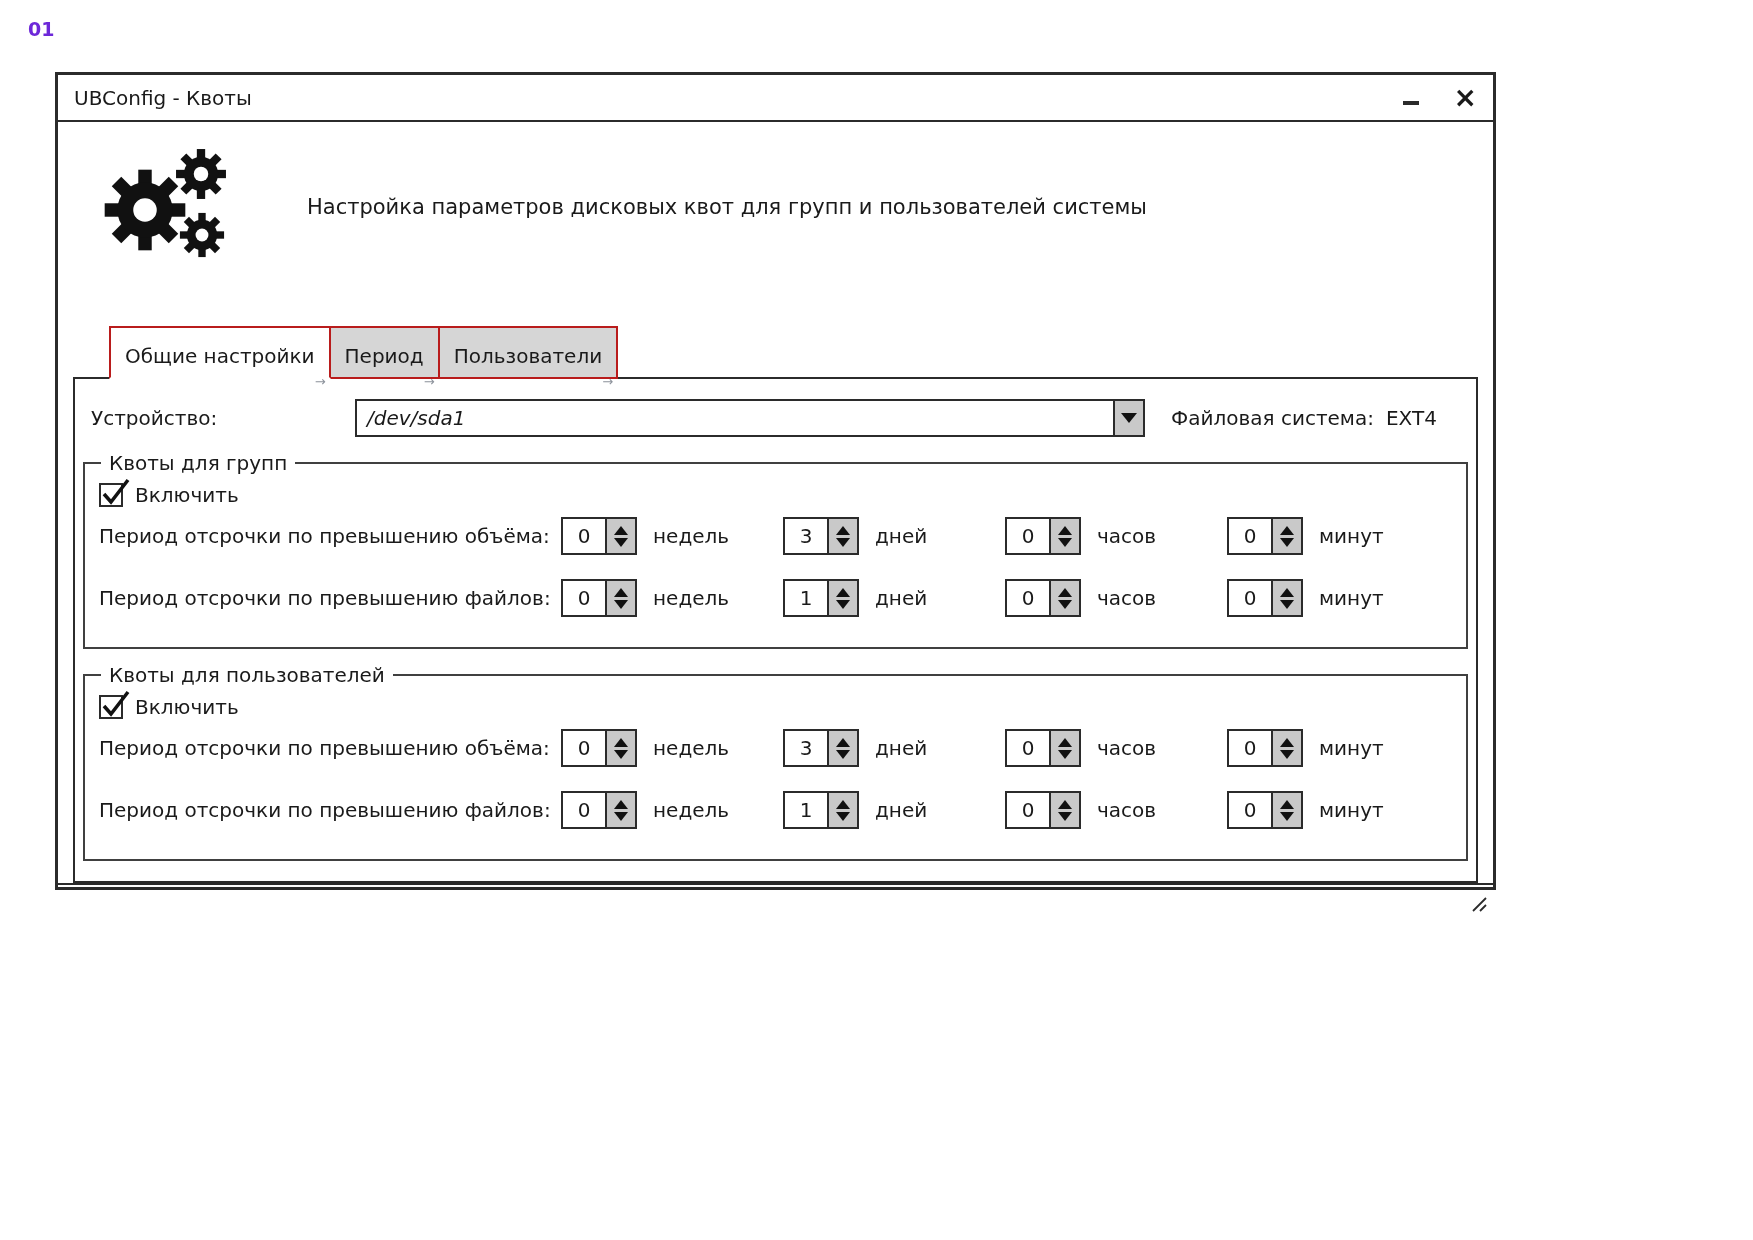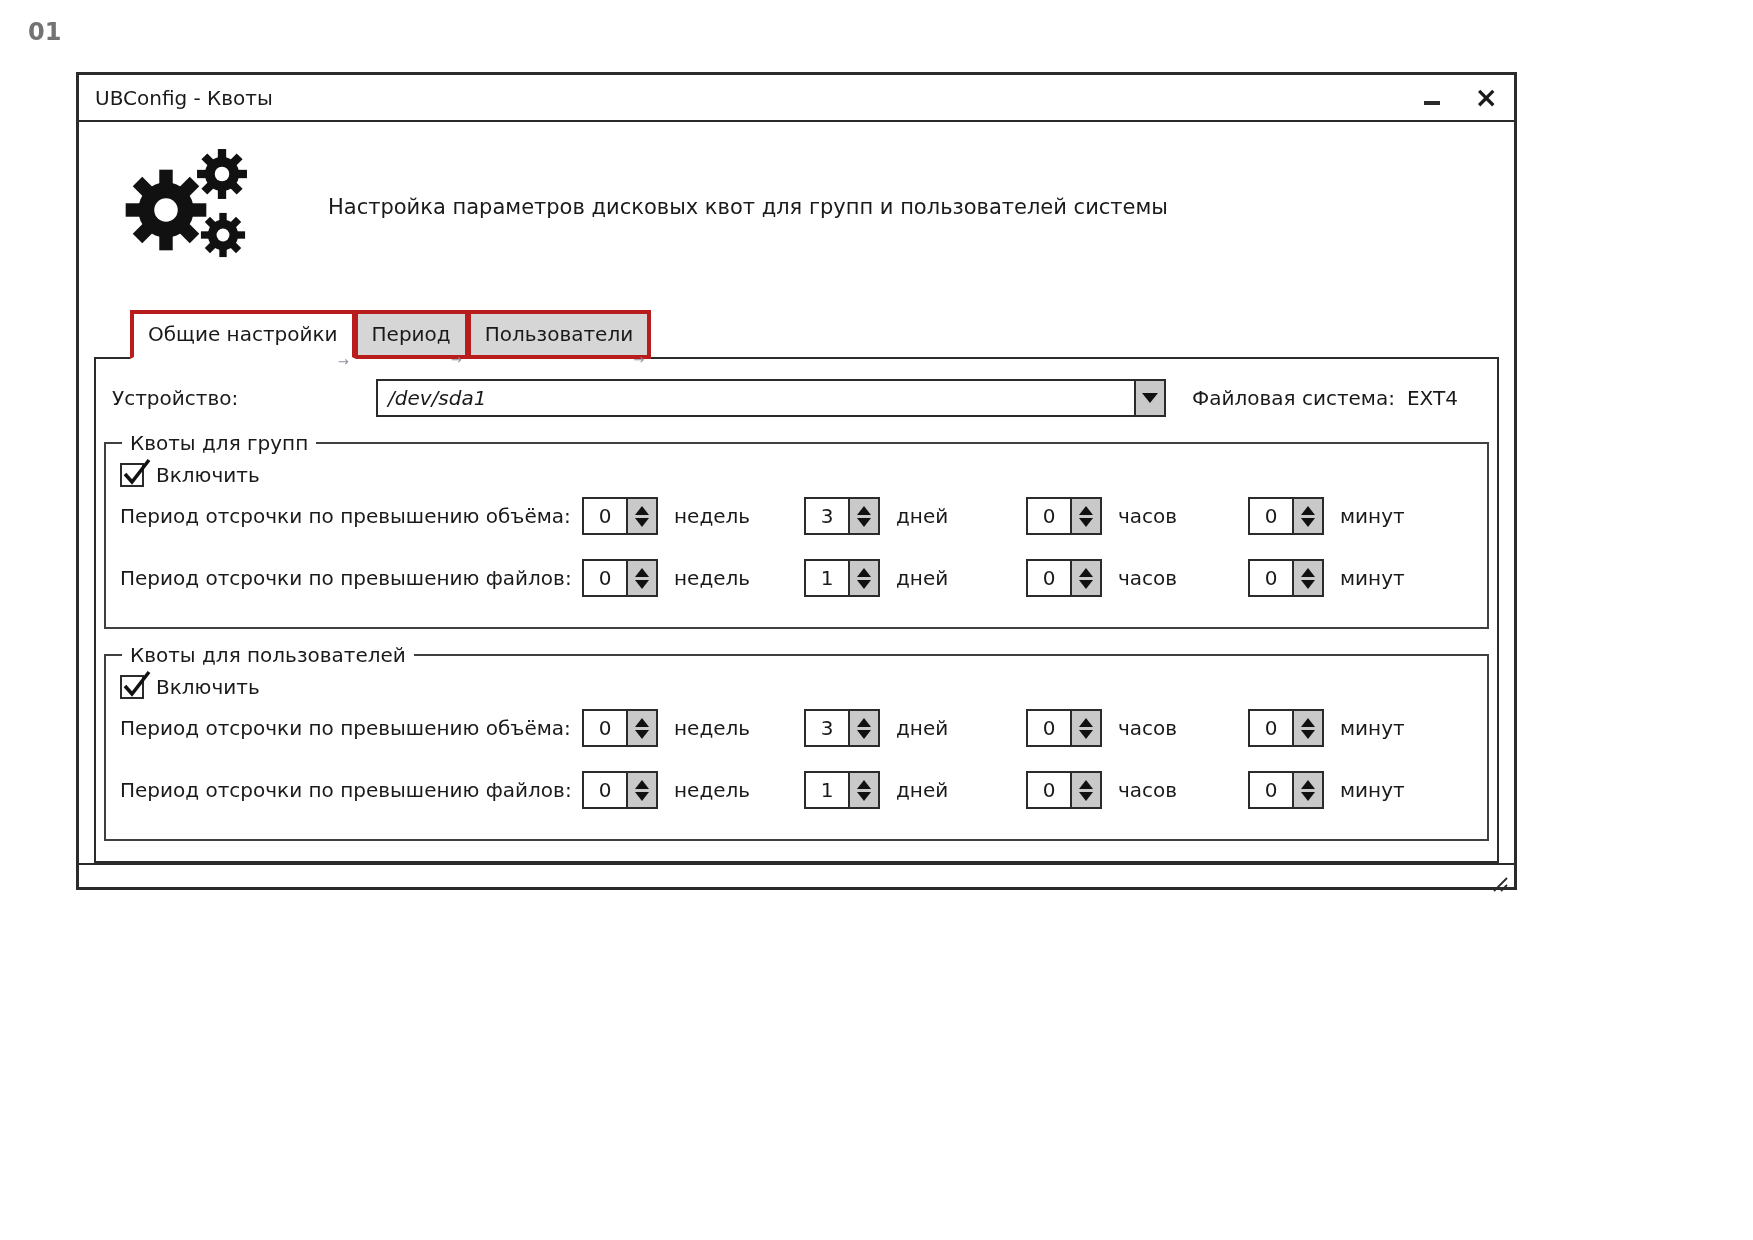--- a/index.html
+++ b/index.html
@@ -1,42 +1,42 @@
 <!DOCTYPE html>
 <html><head>
 <meta charset="utf-8">
 <style>
   * { box-sizing: border-box; margin: 0; padding: 0; }
   html,body { background:#ffffff; }
   body { font-family:"DejaVu Sans", sans-serif; color:#1a1a1a; }
   #canvas { position:relative; width:1753px; height:1240px; background:#fff; overflow:hidden; }
 
-  .page-label { position:absolute; left:28px; top:18px; font-size:24px; font-weight:bold; color:#737373; }
-
-  
-  .app-window { position:absolute; left:76px; top:72px; width:1441px; height:818px;
+  .page-label { position:absolute; left:28px; top:18px; font-size:19px; font-weight:bold; color:#6d28d9; }
+
+  
+  .app-window { position:absolute; left:55px; top:72px; width:1441px; height:818px;
                 border:3px solid #2b2b2b; background:#fff; display:flex; flex-direction:column; }
   .title-bar { height:47px; flex:0 0 auto; display:flex; align-items:center;
                padding:0 16px; border-bottom:2px solid #2b2b2b; }
   .window-title { font-size:20px; }
   .title-controls { margin-left:auto; display:flex; align-items:center; gap:32px; }
   .btn-min { width:22px; height:26px; display:flex; align-items:flex-end; justify-content:center; cursor:pointer; }
   .btn-min .bar { width:16px; height:4px; background:#2b2b2b; margin-bottom:6px; }
   .btn-close { font-size:28px; font-weight:bold; line-height:26px; cursor:pointer; }
 
   
   .content { flex:1 1 auto; position:relative; padding:0 15px; }
   .header-row { display:flex; align-items:center; margin:26px 0 0 30px; }
   .gears { width:132px; height:118px; flex:0 0 auto; }
   .description { margin-left:72px; font-size:21px; }
 
   
   .tabs { display:flex; margin:44px 0 -2px 36px; position:relative; z-index:2; }
-  .tab { position:relative; border:4px solid #b91c1c; background:#d6d6d6;
-         padding:8px 14px 9px; font-size:20px; cursor:pointer; margin-left:-2px; }
+  .tab { position:relative; border:2px solid #b91c1c; background:#d6d6d6;
+         padding:16px 14px 9px; font-size:20px; cursor:pointer; margin-left:-2px;margin-top:16px; }
   .tab:first-child { margin-left:0; }
   .tab.active { background:#fff; border-bottom:2px solid #fff; z-index:3; }
   .tab-arrow { position:absolute; bottom:-12px; right:3px; font-size:13px; color:#8d939c; z-index:5; }
 
   
   .panel { position:relative; z-index:1; border:2px solid #2b2b2b; height:506px; padding:14px 8px 0 8px; background:#fff; }
 
   .device-row { display:flex; align-items:center; margin:6px 0 14px 8px; font-size:20px; }
   .device-label { flex:0 0 264px; }
   .combobox { display:flex; width:790px; height:38px; border:2px solid #2b2b2b; background:#fff; cursor:pointer;font-style:italic; }

